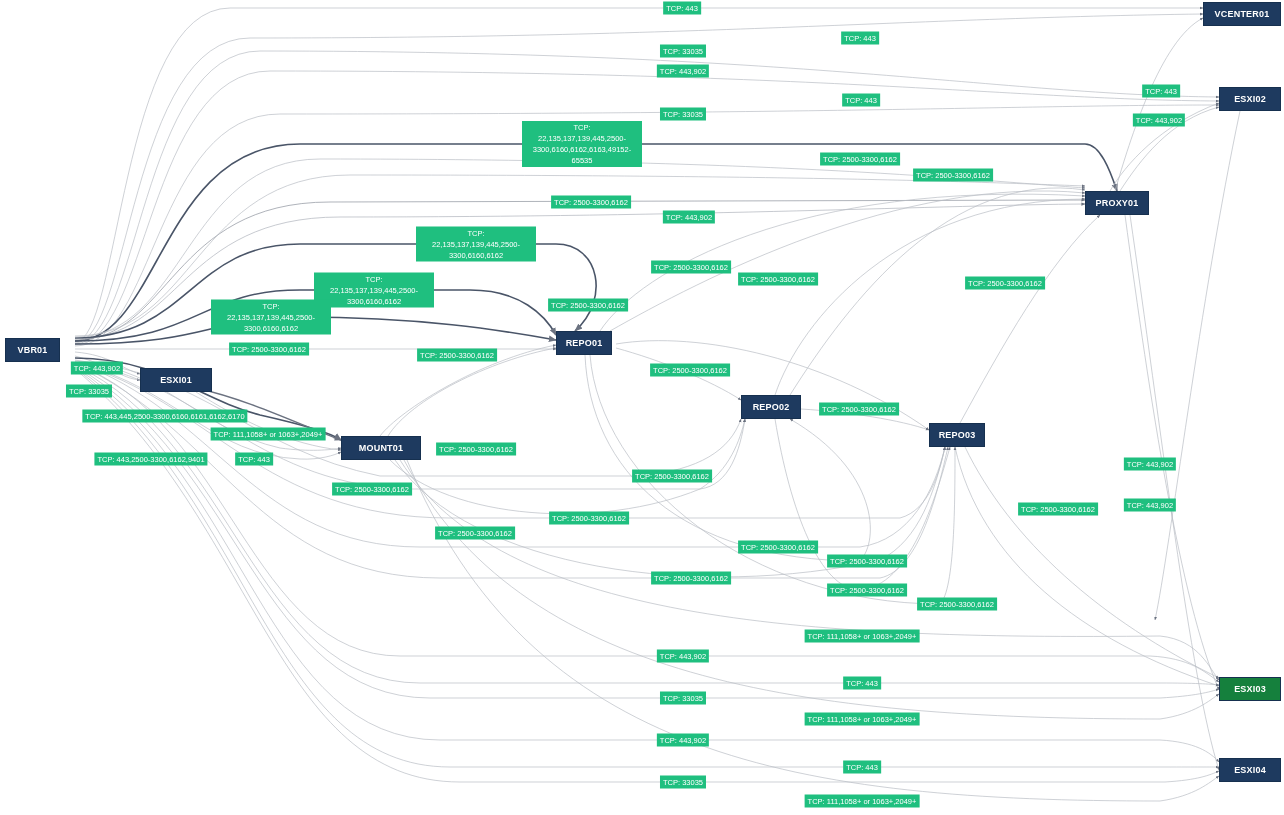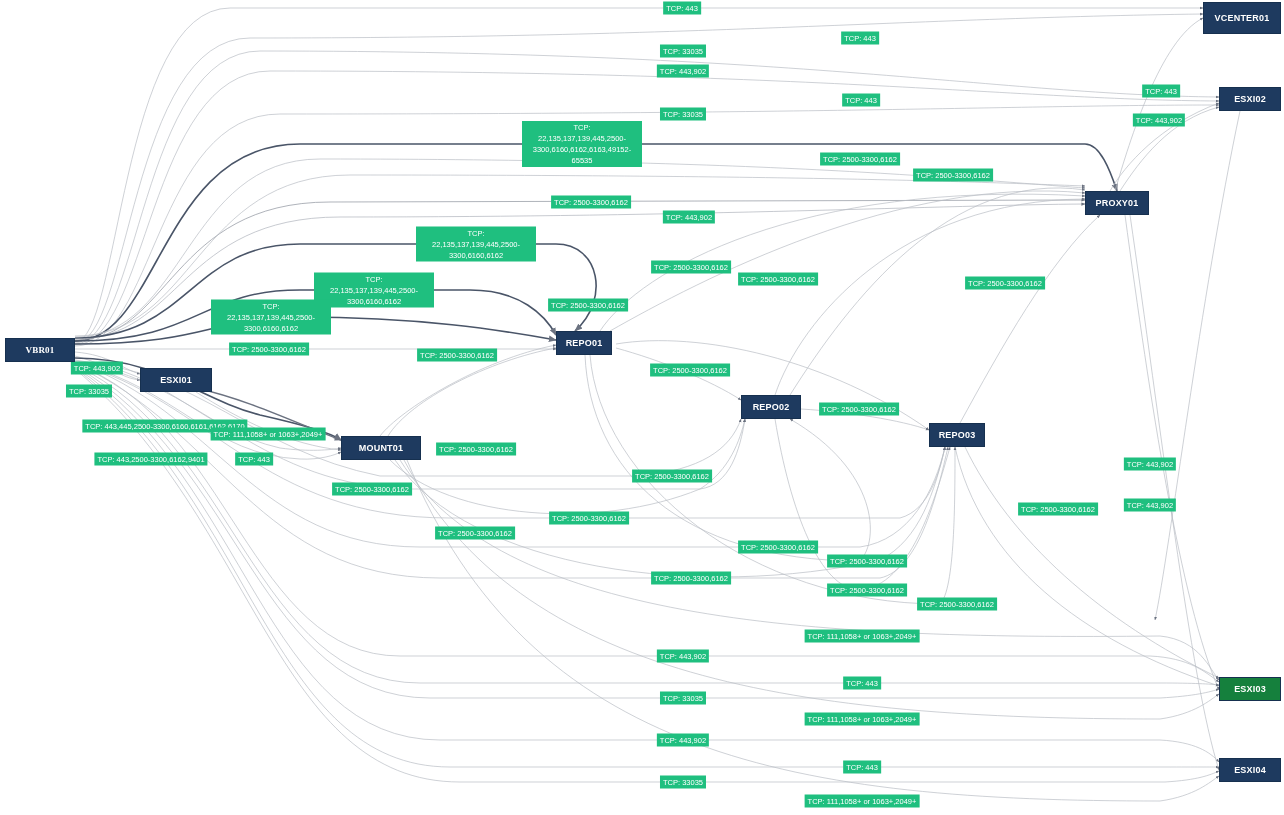--- a/index.html
+++ b/index.html
@@ -115,42 +115,42 @@
       <path d="M 585 355 C 590 470 680 561 860 561 C 880 540 878 470 790 419" fill="none" stroke="#b9bdc4" stroke-width="0.7" marker-end="url(#arrow)"></path>
       <path d="M 775 419 C 790 510 820 590 860 590 C 910 586 935 500 950 447" fill="none" stroke="#b9bdc4" stroke-width="0.7" marker-end="url(#arrow)"></path>
       <path d="M 610 331 C 700 280 900 175 1085 193" fill="none" stroke="#b9bdc4" stroke-width="0.7" marker-end="url(#arrow)"></path>
       <path d="M 790 395 C 850 300 950 170 1085 190" fill="none" stroke="#b9bdc4" stroke-width="0.7" marker-end="url(#arrow)"></path>
       <path d="M 75 337 C 185 337 185 159 320 159 C 760 159 950 178 1085 188" fill="none" stroke="#b9bdc4" stroke-width="0.7" marker-end="url(#arrow)"></path>
       <path d="M 75 336 C 195 336 195 175 350 175 C 800 175 980 182 1085 186" fill="none" stroke="#b9bdc4" stroke-width="0.7" marker-end="url(#arrow)"></path>
       <path d="M 965 447 C 1010 540 1100 620 1219 678" fill="none" stroke="#b9bdc4" stroke-width="0.7" marker-end="url(#arrow)"></path>
       <path d="M 1110 191 C 1125 165 1160 125 1219 103" fill="none" stroke="#b9bdc4" stroke-width="0.7" marker-end="url(#arrow)"></path>
     </svg>
   <div id="nodes">
-      <div class="node" style="left: 5px; top: 338px; width: 70px; height: 24px; background: rgb(30, 58, 95); font-family: Liberation Serif, serif;">
+      <div class="node" style="left: 5px; top: 338px; width: 55px; height: 24px; background: rgb(30, 58, 95);">
         <span>VBR01</span>
       </div>
       <div class="node" style="left: 140px; top: 368px; width: 72px; height: 24px; background: rgb(30, 58, 95);">
         <span>ESXI01</span>
       </div>
       <div class="node" style="left: 341px; top: 436px; width: 80px; height: 24px; background: rgb(30, 58, 95);">
         <span>MOUNT01</span>
       </div>
       <div class="node" style="left: 556px; top: 331px; width: 56px; height: 24px; background: rgb(30, 58, 95);">
         <span>REPO01</span>
       </div>
       <div class="node" style="left: 741px; top: 395px; width: 60px; height: 24px; background: rgb(30, 58, 95);">
         <span>REPO02</span>
       </div>
       <div class="node" style="left: 929px; top: 423px; width: 56px; height: 24px; background: rgb(30, 58, 95);">
         <span>REPO03</span>
       </div>
       <div class="node" style="left: 1085px; top: 191px; width: 64px; height: 24px; background: rgb(30, 58, 95);">
         <span>PROXY01</span>
       </div>
-      <div class="node" style="left: 1203px; top: 2px; width: 78px; height: 32px; background: rgb(30, 58, 95);">
+      <div class="node" style="left: 1203px; top: 2px; width: 78px; height: 24px; background: rgb(30, 58, 95);">
         <span>VCENTER01</span>
       </div>
       <div class="node" style="left: 1219px; top: 87px; width: 62px; height: 24px; background: rgb(30, 58, 95);">
         <span>ESXI02</span>
       </div>
       <div class="node" style="left: 1219px; top: 677px; width: 62px; height: 24px; background: #15803d;">
         <span>ESXI03</span>
       </div>
       <div class="node" style="left: 1219px; top: 758px; width: 62px; height: 24px; background: rgb(30, 58, 95);">
         <span>ESXI04</span>
@@ -179,21 +179,21 @@
 22,135,137,139,445,2500-3300,6160,6162</div>
       <div class="edge-label" style="left: 1005px; top: 283px; background: rgb(31, 191, 127); white-space: nowrap;">TCP: 2500-3300,6162</div>
       <div class="edge-label" style="left: 588px; top: 305px; background: rgb(31, 191, 127); white-space: nowrap;">TCP: 2500-3300,6162</div>
       <div class="edge-label" style="left: 271px; top: 317px; background: rgb(31, 191, 127); max-width: 120px;">TCP:
 22,135,137,139,445,2500-3300,6160,6162</div>
       <div class="edge-label" style="left: 269px; top: 349px; background: rgb(31, 191, 127); white-space: nowrap;">TCP: 2500-3300,6162</div>
       <div class="edge-label" style="left: 457px; top: 355px; background: rgb(31, 191, 127); white-space: nowrap;">TCP: 2500-3300,6162</div>
       <div class="edge-label" style="left: 690px; top: 370px; background: rgb(31, 191, 127); white-space: nowrap;">TCP: 2500-3300,6162</div>
       <div class="edge-label" style="left: 97px; top: 368px; background: rgb(31, 191, 127); white-space: nowrap;">TCP: 443,902</div>
       <div class="edge-label" style="left: 89px; top: 391px; background: rgb(31, 191, 127); white-space: nowrap;">TCP: 33035</div>
-      <div class="edge-label" style="left: 165px; top: 426px; background: rgb(31, 191, 127); white-space: nowrap;">TCP: 443,445,2500-3300,6160,6161,6162,6170</div>
+      <div class="edge-label" style="left: 165px; top: 416px; background: rgb(31, 191, 127); white-space: nowrap;">TCP: 443,445,2500-3300,6160,6161,6162,6170</div>
       <div class="edge-label" style="left: 268px; top: 434px; background: rgb(31, 191, 127); white-space: nowrap;">TCP: 111,1058+ or 1063+,2049+</div>
       <div class="edge-label" style="left: 859px; top: 409px; background: rgb(31, 191, 127); white-space: nowrap;">TCP: 2500-3300,6162</div>
       <div class="edge-label" style="left: 476px; top: 449px; background: rgb(31, 191, 127); white-space: nowrap;">TCP: 2500-3300,6162</div>
       <div class="edge-label" style="left: 151px; top: 459px; background: rgb(31, 191, 127); white-space: nowrap;">TCP: 443,2500-3300,6162,9401</div>
       <div class="edge-label" style="left: 254px; top: 459px; background: rgb(31, 191, 127); white-space: nowrap;">TCP: 443</div>
       <div class="edge-label" style="left: 1150px; top: 464px; background: rgb(31, 191, 127); white-space: nowrap;">TCP: 443,902</div>
       <div class="edge-label" style="left: 672px; top: 476px; background: rgb(31, 191, 127); white-space: nowrap;">TCP: 2500-3300,6162</div>
       <div class="edge-label" style="left: 372px; top: 489px; background: rgb(31, 191, 127); white-space: nowrap;">TCP: 2500-3300,6162</div>
       <div class="edge-label" style="left: 1150px; top: 505px; background: rgb(31, 191, 127); white-space: nowrap;">TCP: 443,902</div>
       <div class="edge-label" style="left: 589px; top: 518px; background: rgb(31, 191, 127); white-space: nowrap;">TCP: 2500-3300,6162</div>

